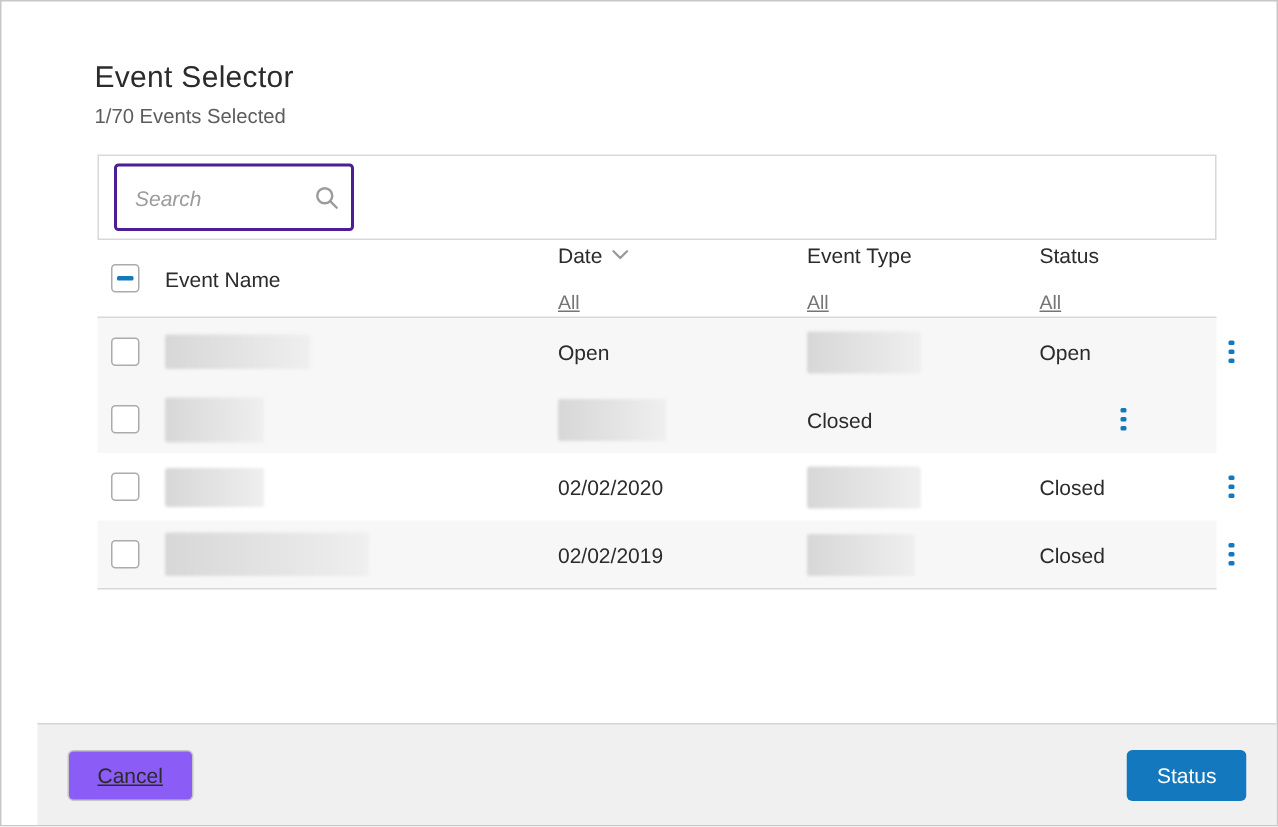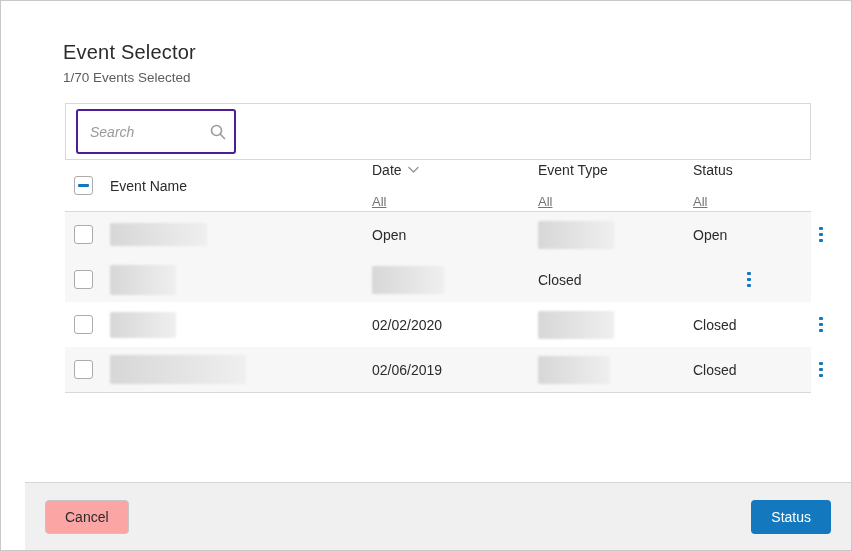--- a/index.html
+++ b/index.html
@@ -109,21 +109,21 @@
     background: #f0f0f0;
     border-top: 1px solid #d5d5d5;
     display: flex; align-items: center; justify-content: space-between;
     padding: 0 20px;
   }
   .btn {
     height: 34px; border-radius: 4px;
     font-family: "Liberation Sans", sans-serif; font-size: 14px;
     cursor: pointer; padding: 0 19px;
   }
-  .btn-secondary { background: #fca5a5; border: 1px solid #c5c5c5; color: #2b2b2b; }
+  .btn-secondary { background: #8b5cf6; border: 1px solid #c5c5c5; color: #2b2b2b; text-decoration: underline; }
   .btn-primary { border: 1px solid transparent; color: #fff; }
 </style>
 </head>
 <body>
 
 <div class="dialog">
 
   <div class="titlebar">
     <div class="title">Event Selector</div>
     <div class="subtitle">1/70 Events Selected</div>
@@ -236,21 +236,21 @@
 
     <div class="tr row shade">
       <div class="cb-cell">
         <div class="checkbox">
           
         </div>
       </div>
       <div>
         <div class="ph ph-name" style="width: 136px; height: 29px;"></div>
       </div>
-      <div class="cell-text">02/06/2019</div>
+      <div class="cell-text">02/02/2019</div>
       <div>
         <div class="ph ph-type" style="width: 72px; height: 28px;"></div>
       </div>
       <div class="cell-text">Closed</div>
       <div class="kebab">
         <i class="accent-bg" style="background: rgb(19, 120, 190);"></i>
             <i class="accent-bg" style="background: rgb(19, 120, 190);"></i>
             <i class="accent-bg" style="background: rgb(19, 120, 190);"></i>
       </div>
     </div>

